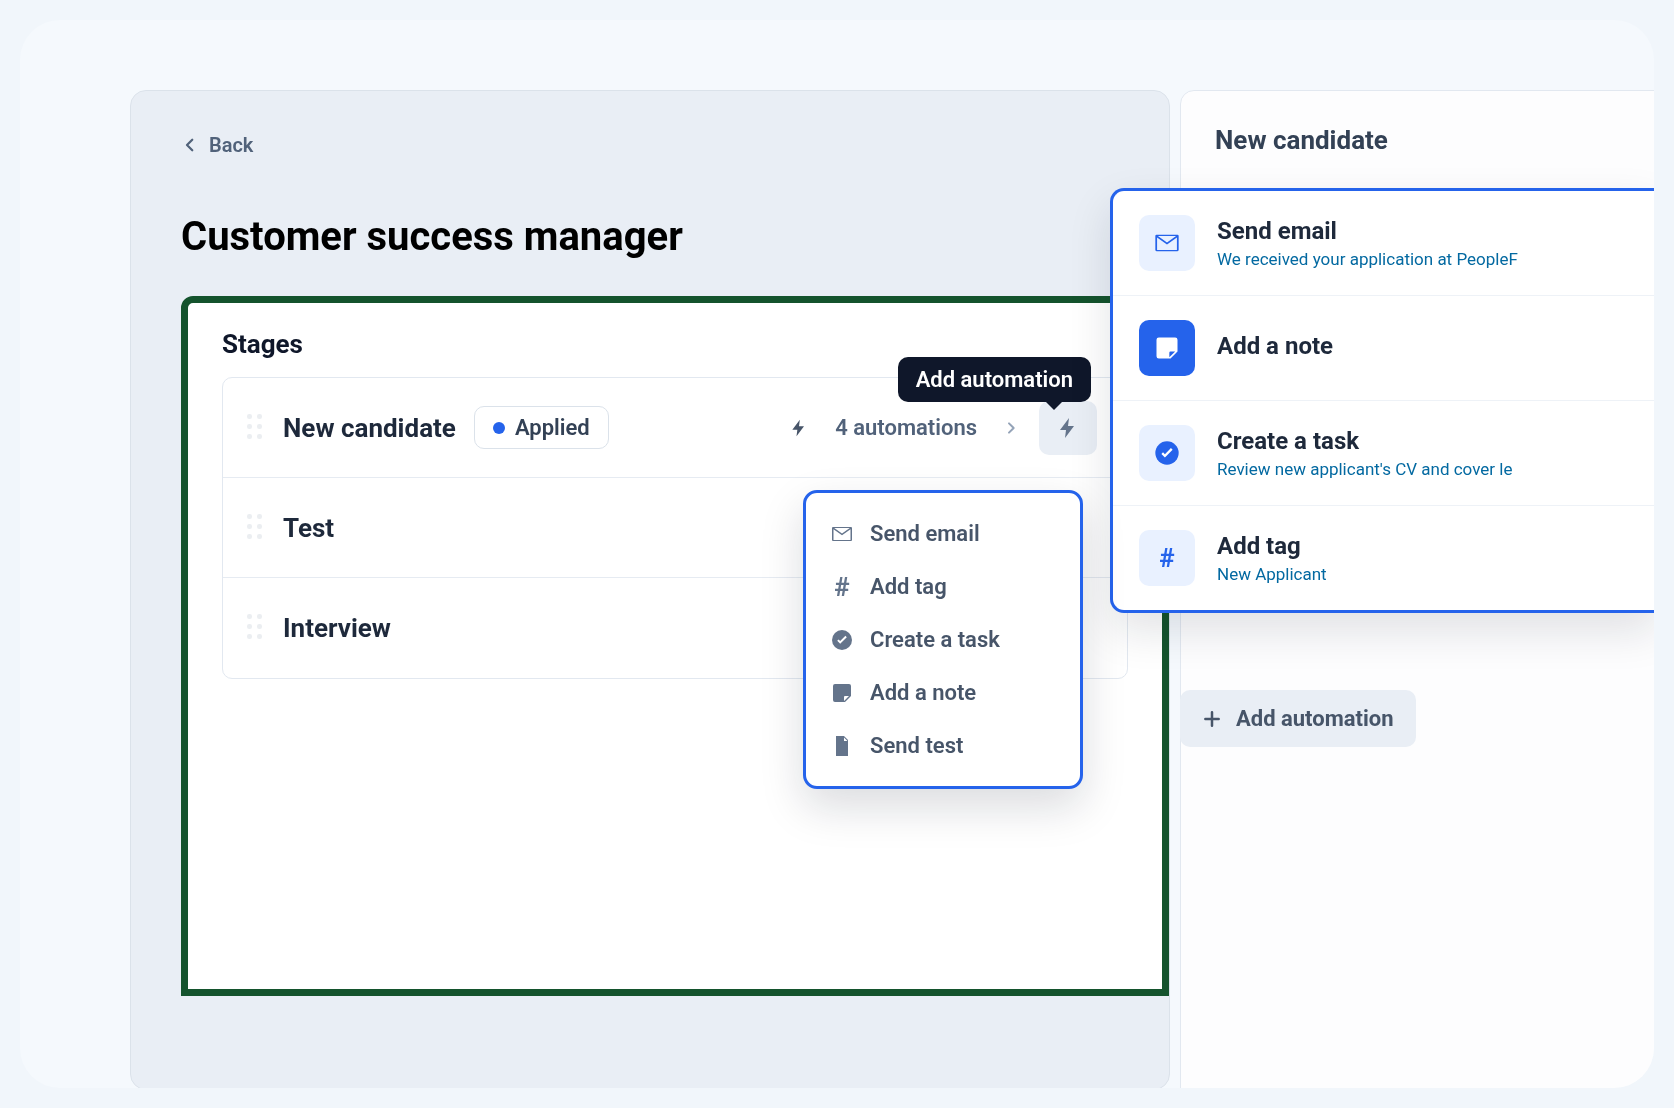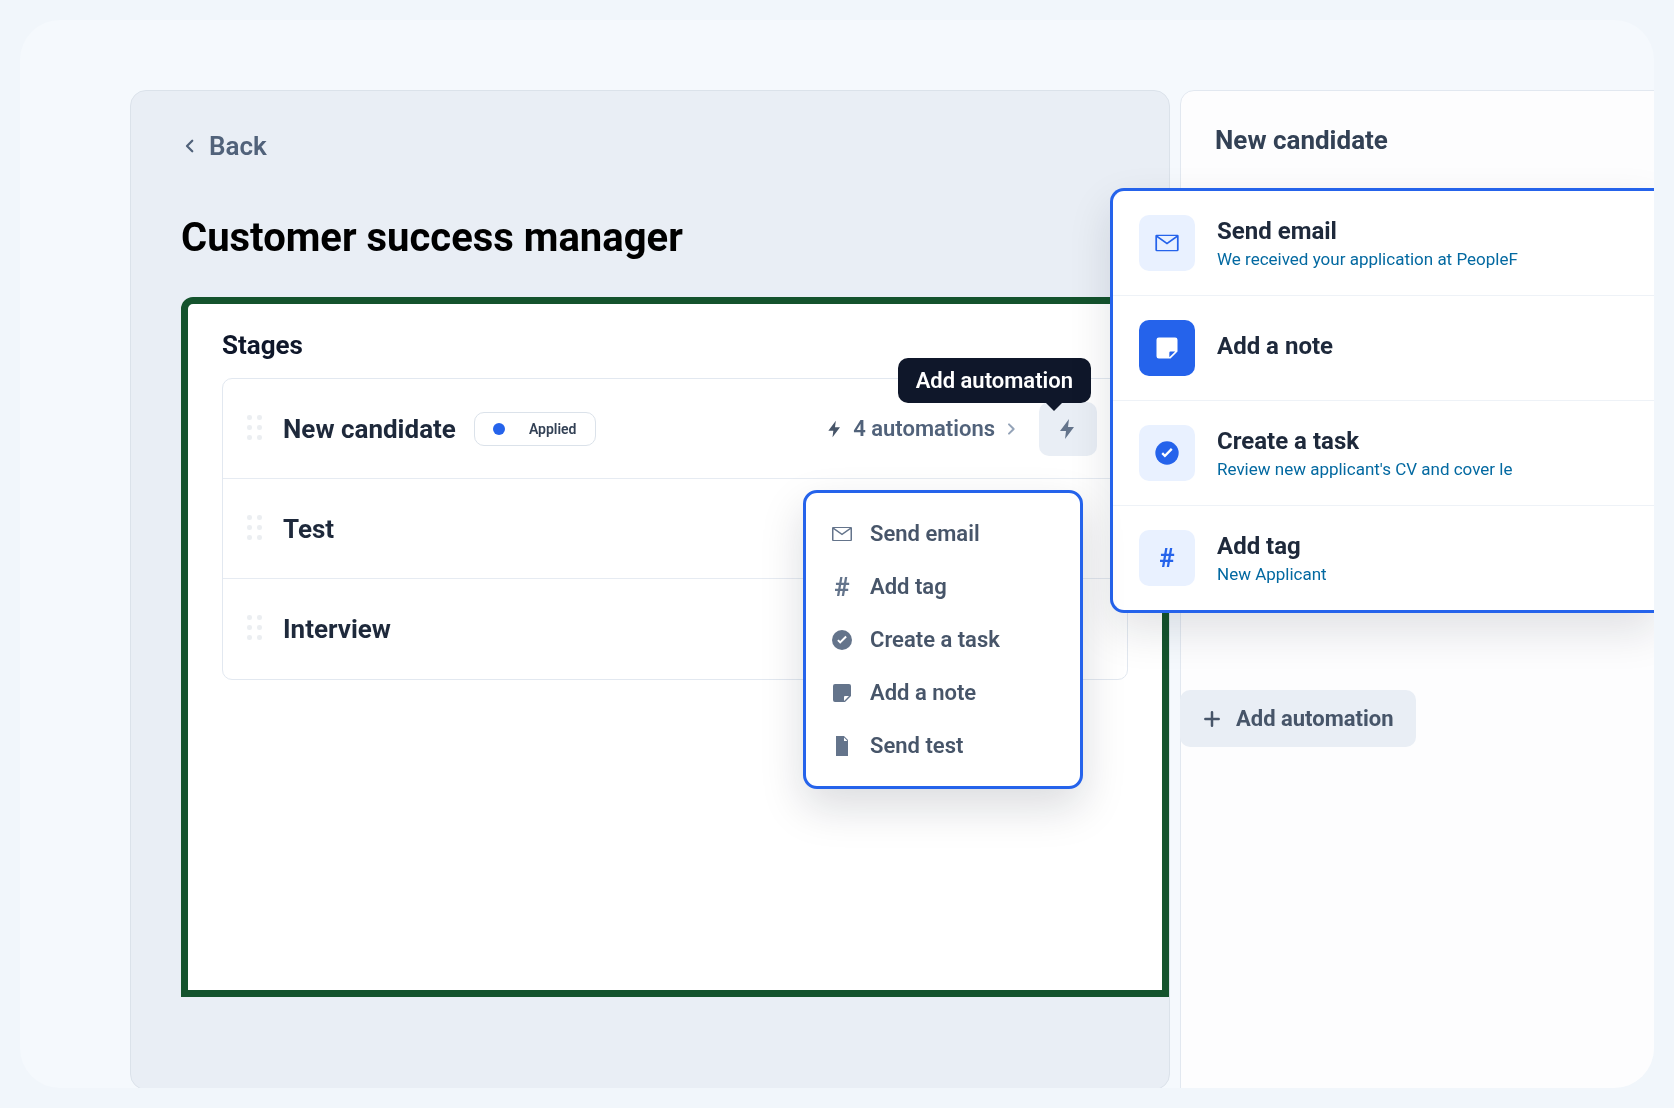--- a/index.html
+++ b/index.html
@@ -25,21 +25,21 @@
     background: #e9eef5;
     border: 1px solid #dbe2ea;
     border-radius: 16px;
     padding: 40px 0 0 0;
   }
   .back-link {
     display: inline-flex;
     align-items: center;
     gap: 10px;
     color: #51627a;
-    font-size: 26px;
+    font-size: 20px;
     font-weight: 600;
     padding-left: 50px;
     cursor: pointer;
   }
   .back-link svg { width: 18px; height: 28px; }
   .page-title {
     font-size: 40px;
     font-weight: 700;
     color: #000000;
     padding: 50px 0 36px 50px;
@@ -83,40 +83,40 @@
   }
   .drag-handle span { background: #94a3b8; border-radius: 2px; }
   .stage-name {
     font-size: 26px;
     font-weight: 700;
     color: #1e293b;
   }
   .pill {
     display: inline-flex;
     align-items: center;
-    gap: 24px;
+    gap: 10px;
     padding: 8px 18px;
     border: 1px solid #dbe2ea;
     border-radius: 10px;
-    font-size: 14px;
+    font-size: 22px;
     font-weight: 600;
     color: #334155;
   }
   .pill .dot { width: 12px; height: 12px; border-radius: 50%; background: #2563eb; }
   .row-right {
     margin-left: auto;
     display: flex;
     align-items: center;
     gap: 20px;
     padding-right: 6px;
   }
   .auto-count {
     display: inline-flex;
     align-items: center;
-    gap: 8px;
+    gap: 26px;
     color: #51627a;
     font-size: 22px;
     font-weight: 600;
     cursor: pointer;
   }
   .bolt-btn {
     width: 58px; height: 54px;
     display: inline-flex;
     align-items: center; justify-content: center;
     background: #e9eef5;

